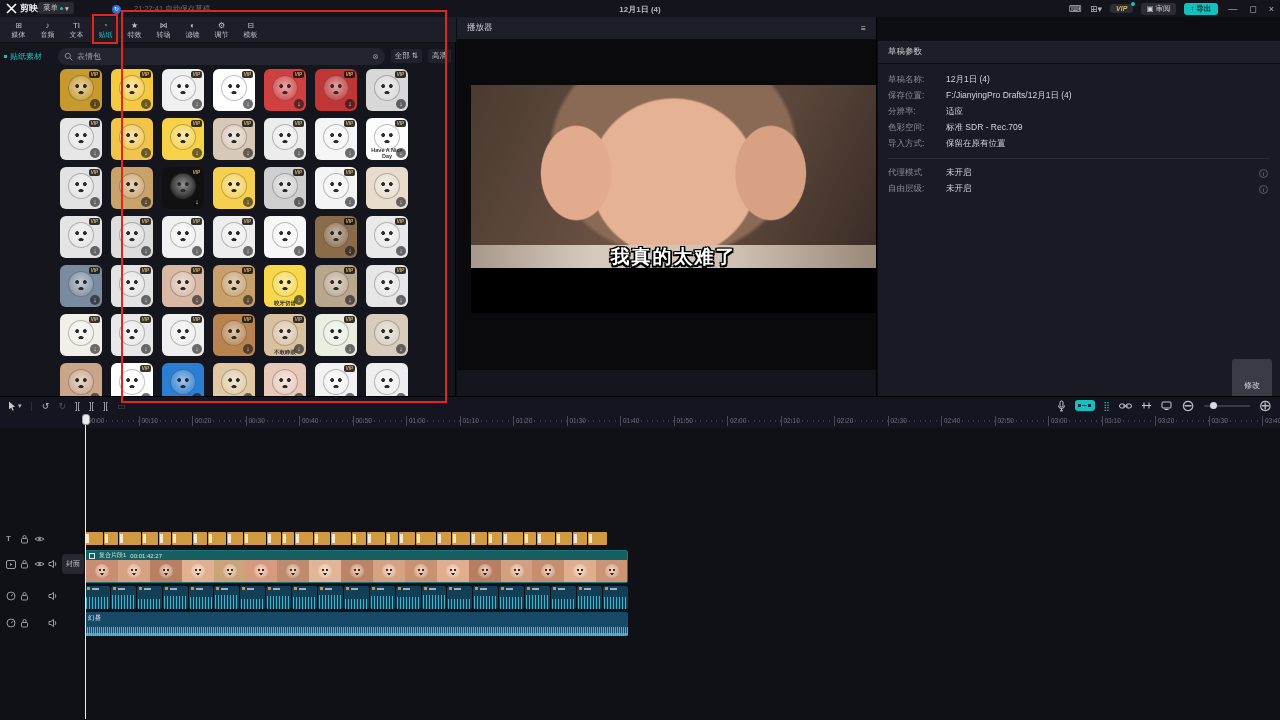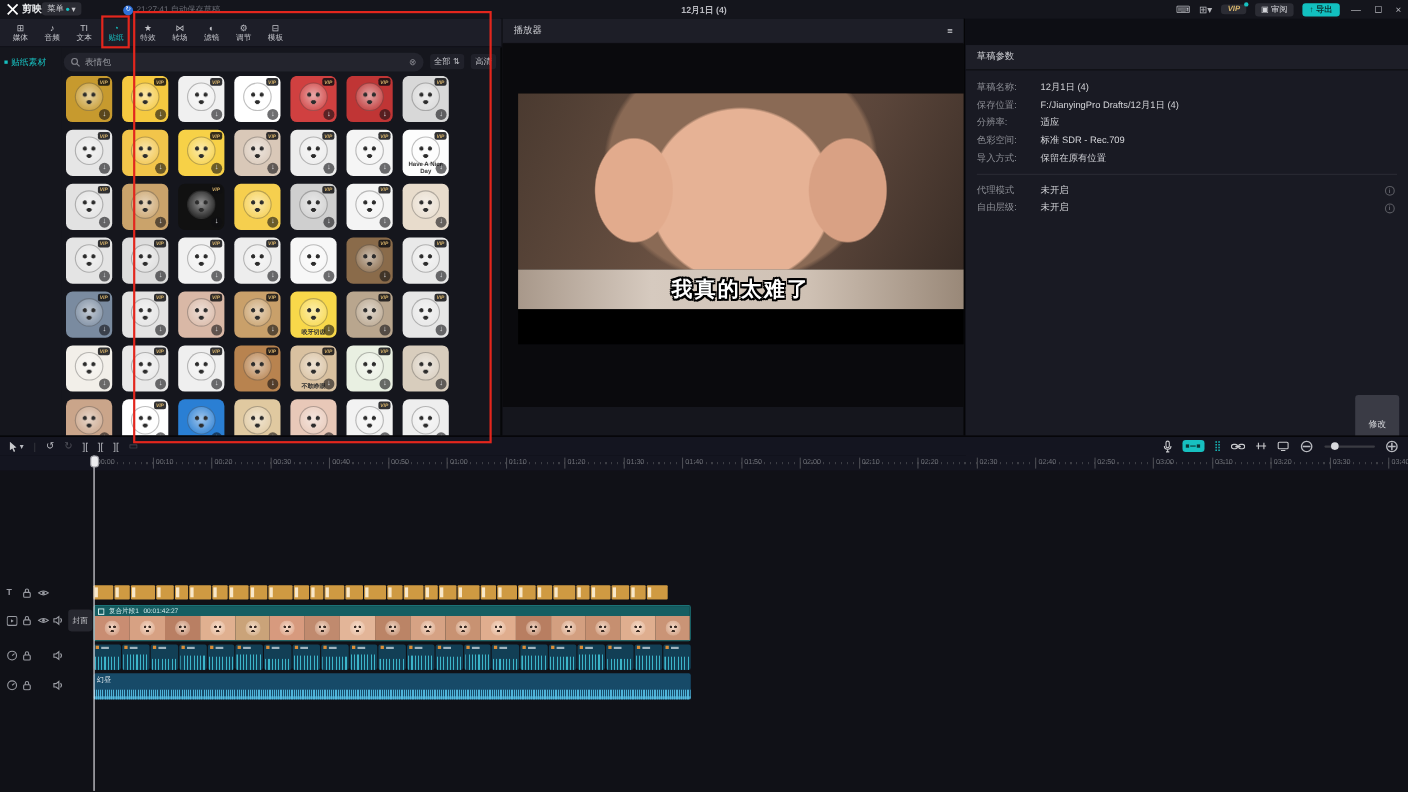--- a/index.html
+++ b/index.html
@@ -7,21 +7,21 @@
   #app{position:relative;width:1280px;height:720px;background:#0d0e14;overflow:hidden;color:#d8d9dd;}
   .abs{position:absolute;}
   svg{display:block;}
   
   #titlebar{position:absolute;left:0;top:0;width:1280px;height:17px;background:#14151c;}
   #titlebar .logo{position:absolute;left:6px;top:2px;display:flex;align-items:center;gap:3px;}
   #titlebar .logo .mark{width:11px;height:11px;}
   #titlebar .logo .name{font-size:9px;font-weight:bold;color:#eceef0;}
   .menu-pill{position:absolute;left:38px;top:2px;height:12px;background:#2a2b33;border-radius:3px;font-size:7.5px;color:#c6c7cc;padding:1px 5px;display:flex;align-items:center;gap:2px;}
   .menu-pill .dot{width:3px;height:3px;border-radius:50%;background:#17c0c0;}
-  .autosave{position:absolute;left:112px;top:4px;display:flex;align-items:center;gap:3px;font-size:7.5px;color:#6a6c75;}
+  .autosave{position:absolute;left:112px;top:4px;display:flex;align-items:center;gap:13px;font-size:7.5px;color:#6a6c75;}
   .autosave .cloud{width:9px;height:9px;border-radius:50%;background:#2e6fd8;color:#fff;font-size:6px;line-height:9px;text-align:center;}
   #proj-title{position:absolute;left:0;right:0;top:4px;text-align:center;font-size:8px;color:#b8b9bf;font-weight:bold;}
   .tb-right{position:absolute;right:4px;top:0;height:17px;display:flex;align-items:center;gap:8px;}
   .tb-ic{color:#b5b6bc;font-size:9px;line-height:10px;}
   .vip-pill{position:relative;background:#2b2c34;border-radius:3px;padding:1px 6px;font-size:7px;font-weight:bold;font-style:italic;color:#d7b46a;}
   .vip-pill .vdot{position:absolute;right:-2px;top:-2px;width:4px;height:4px;border-radius:50%;background:#17c0c0;}
   .review-pill{background:#2b2c34;border-radius:3px;padding:1px 5px;font-size:7.5px;color:#d2d3d8;display:flex;gap:2px;align-items:center;}
   .export-pill{background:#12c0c0;border-radius:3px;padding:1px 7px;font-size:7.5px;font-weight:bold;color:#0b3434;display:flex;gap:2px;align-items:center;}
   .win-btn{color:#b5b6bc;font-size:9px;padding:0 2px;}
   
@@ -58,21 +58,21 @@
   .panel-header .sp{flex:1;}
   #stage{position:absolute;left:0;top:23px;right:0;height:330px;background:#0a0a0d;}
   #video-frame{position:absolute;left:14px;top:45px;width:405px;height:228px;background:#000;}
   #video-visual{position:absolute;left:0;top:0;width:405px;height:160px;
     background:
       radial-gradient(ellipse 60px 80px at 26% 55%, #e2ab8d 0 58%, rgba(0,0,0,0) 60%),
       radial-gradient(ellipse 60px 80px at 74% 55%, #d9a184 0 58%, rgba(0,0,0,0) 60%),
       radial-gradient(ellipse 120px 115px at 50% 58%, #e6b295 0 68%, rgba(0,0,0,0) 70%),
       radial-gradient(ellipse 160px 140px at 50% 40%, #8a6a55 0 75%, rgba(0,0,0,0) 78%),
       linear-gradient(115deg,#4a3a30,#6b5243 45%,#5a453a 70%,#3a2d26);}
-  #meme-band{position:absolute;left:0;top:160px;width:405px;height:36px;background:linear-gradient(90deg,#a8988a,#d6cabf 30%,#cfc1b4 65%,#998878);display:flex;align-items:center;justify-content:center;}
+  #meme-band{position:absolute;left:0;top:160px;width:405px;height:23px;background:linear-gradient(90deg,#a8988a,#d6cabf 30%,#cfc1b4 65%,#998878);display:flex;align-items:center;justify-content:center;}
   #meme-text{font-size:19px;font-weight:bold;color:#fff;letter-spacing:2px;
     text-shadow:-1.5px -1.5px 0 #000,1.5px -1.5px 0 #000,-1.5px 1.5px 0 #000,1.5px 1.5px 0 #000,0 1.5px 0 #000,0 -1.5px 0 #000,1.5px 0 0 #000,-1.5px 0 0 #000;}
   #sub-band{position:absolute;left:0;top:186px;width:405px;height:42px;background:#000;text-align:center;}
   #sub-text{margin-top:8px;font-size:14px;color:#fff;letter-spacing:1px;}
   #player-controls{position:absolute;left:0;bottom:0;right:0;height:26px;background:#15161d;display:flex;align-items:center;padding:0 12px;gap:8px;}
   #time-cur{color:#17c0c0;font-size:8px;font-family:"DejaVu Sans Mono",monospace;}
   #time-total{color:#7a7c84;font-size:8px;font-family:"DejaVu Sans Mono",monospace;}
   .mini-sq{width:5px;height:5px;background:#4a4b52;display:inline-block;}
   #play-btn{position:absolute;left:50%;transform:translateX(-50%);color:#e4e5e8;font-size:10px;}
   .pc-right{position:absolute;right:12px;display:flex;align-items:center;gap:8px;color:#b5b6bc;}

